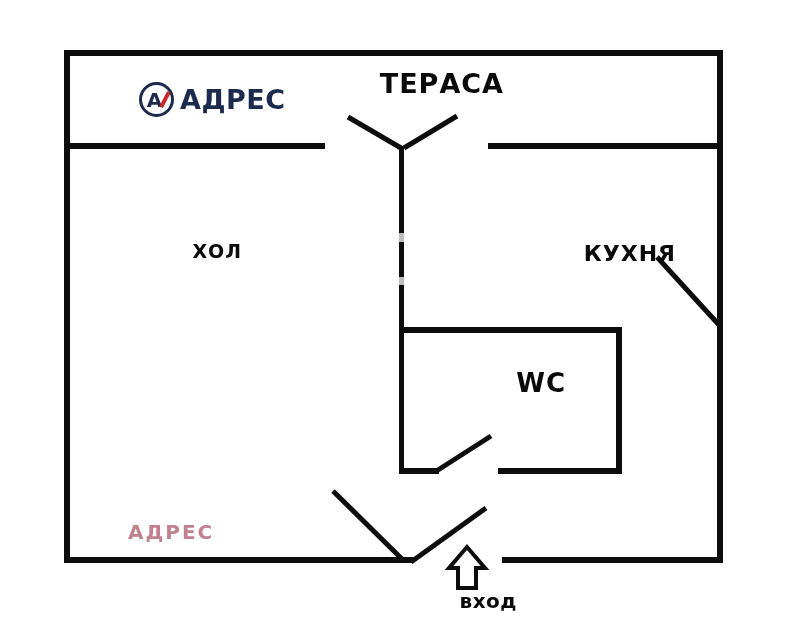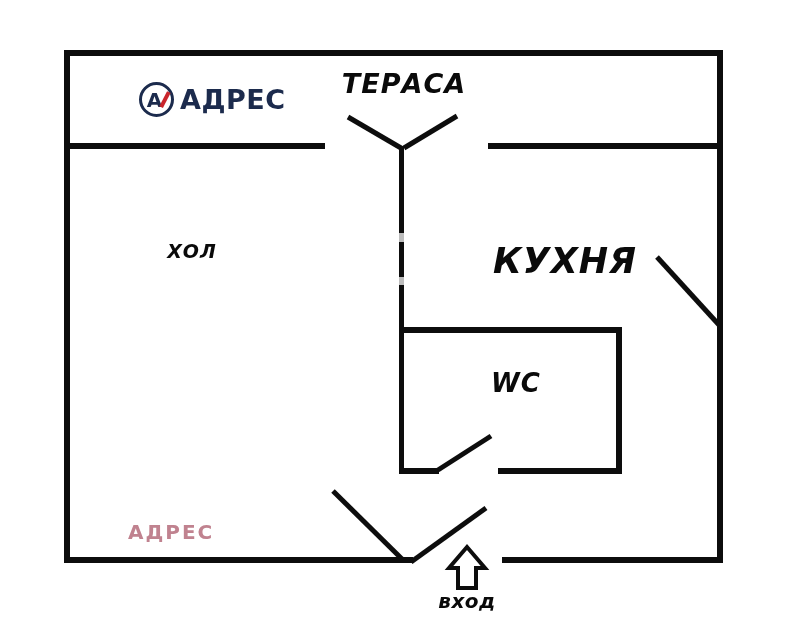--- a/index.html
+++ b/index.html
@@ -39,28 +39,27 @@
   .wall-wc-bottom-left {left:399px; top:468px; width:40px;  height:6px;}
 
   .overlay{position:absolute;left:0;top:0;pointer-events:none;}
   .door-line{stroke:var(--wall,#0d0d0d);stroke-width:5;fill:none;}
   .entry-arrow{fill:#ffffff;stroke:var(--wall,#0d0d0d);stroke-width:4;stroke-linejoin:miter;}
 
   .room-label{
     position:absolute;
     color:#0a0a0a;
     font-weight:bold;
-    text-align:center;
+    text-align:right;
     letter-spacing:1px;
     white-space:nowrap;
-    font-style:italic;
   }
   .lbl-terrace{left:304px; top:68px;  width:200px; font-size:27px;}
   .lbl-living {left:142px; top:240px; width:100px; font-size:19px;}
-  .lbl-kitchen{left:465px; top:241px; width:200px; font-size:35px;}
+  .lbl-kitchen{left:476px; top:241px; width:200px; font-size:22px;}
   .lbl-wc     {left:466px; top:368px; width:100px; font-size:26px;}
   .lbl-entry  {left:417px; top:589px; width:100px; font-size:20px; letter-spacing:.5px;}
 
   .watermark{
     position:absolute;left:128px;top:520px;
     font-size:20px;font-weight:bold;letter-spacing:2px;
     color:var(--watermark-pink,#c0828f);
   }
 
   .logo{

